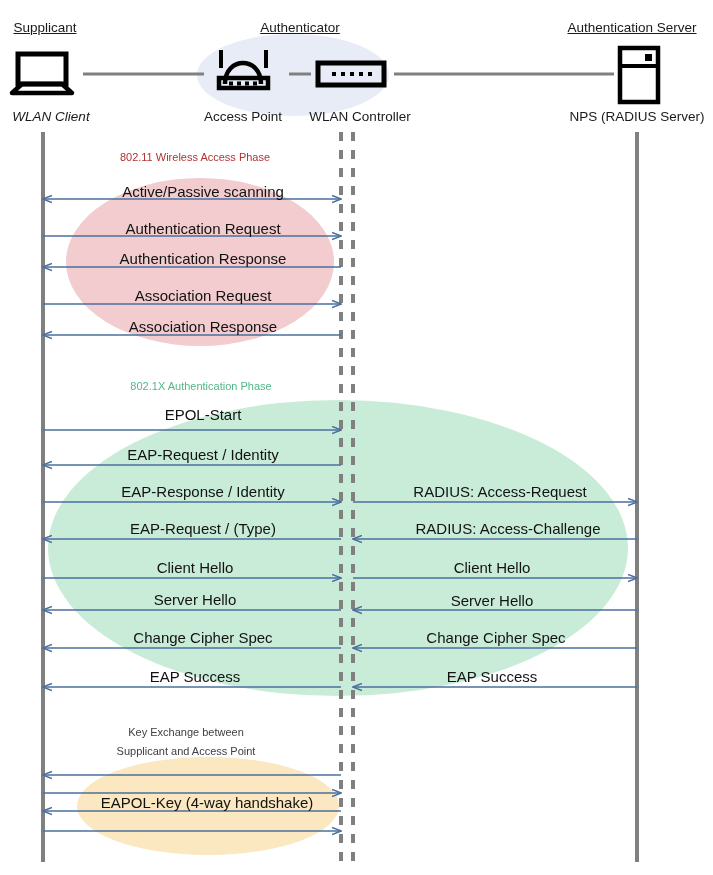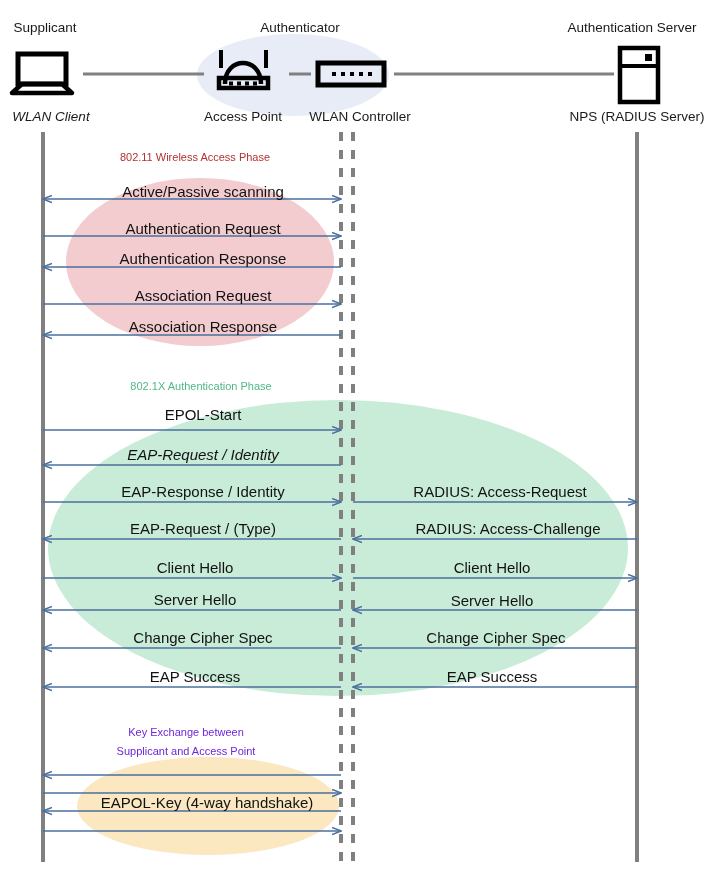--- a/index.html
+++ b/index.html
@@ -25,41 +25,42 @@
   .lbl {
     position: absolute;
     white-space: nowrap;
     font-size: 13.5px;
     line-height: 1;
   }
   .actor-top {
     font-size: 13.5px;
     color: #1a1a1a;
     text-align: center;
+    text-decoration: underline;
   }
   .actor-bot {
     font-size: 13.5px;
     color: #1a1a1a;
     text-align: center;
   }
   .msg {
     font-size: 15px;
     color: #121212;
     text-align: center;
     transform: translateX(-50%);
   }
   .phase-title {
     font-size: 11px;
     text-align: center;
     transform: translateX(-50%);
     line-height: 19px;
   }
   .phase-1 { color: #b23232; }
   .phase-2 { color: #52b788; }
-  .phase-3 { color: #6d28d9; }
+  .phase-3 { color: #404040; }
   .ctr { transform: translateX(-50%); }
 </style>
 </head>
 <body>
 
 <svg id="canvas" viewBox="0 0 713 875" xmlns="http://www.w3.org/2000/svg">
   <defs>
     <marker id="arrR" markerWidth="10" markerHeight="10" refX="9" refY="4" orient="auto" markerUnits="userSpaceOnUse">
       <path d="M0,0.4 L9.5,4 L0,7.6" fill="none" stroke="#4a6f9c" stroke-width="1.4"></path>
     </marker>
@@ -173,21 +174,21 @@
 <div class="lbl phase-title phase-3" style="left:186px; top:723px;">Key Exchange between</div>
 <div class="lbl phase-title phase-3" style="left:186px; top:742px;">Supplicant and Access Point</div>
 
 <div class="lbl msg" style="left:203px; top:184px;">Active/Passive scanning</div>
 <div class="lbl msg" style="left:203px; top:221px;text-align:center;">Authentication Request</div>
 <div class="lbl msg" style="left:203px; top:251px;">Authentication Response</div>
 <div class="lbl msg" style="left:203px; top:288px;">Association Request</div>
 <div class="lbl msg" style="left:203px; top:319px;">Association Response</div>
 
 <div class="lbl msg" style="left:203px; top:407px;">EPOL-Start</div>
-<div class="lbl msg" style="left:203px; top:447px;font-style:italic;">EAP-Request / Identity</div>
+<div class="lbl msg" style="left:203px; top:447px;">EAP-Request / Identity</div>
 <div class="lbl msg" style="left:203px; top:484px;">EAP-Response / Identity</div>
 <div class="lbl msg" style="left:203px; top:521px;">EAP-Request / (Type)</div>
 <div class="lbl msg" style="left:195px; top:560px;">Client Hello</div>
 <div class="lbl msg" style="left:195px; top:592px;">Server Hello</div>
 <div class="lbl msg" style="left:203px; top:630px;">Change Cipher Spec</div>
 <div class="lbl msg" style="left:195px; top:669px;">EAP Success</div>
 
 <div class="lbl msg" style="left:500px; top:484px;">RADIUS: Access-Request</div>
 <div class="lbl msg" style="left:508px; top:521px;">RADIUS: Access-Challenge</div>
 <div class="lbl msg" style="left:492px; top:560px;">Client Hello</div>

